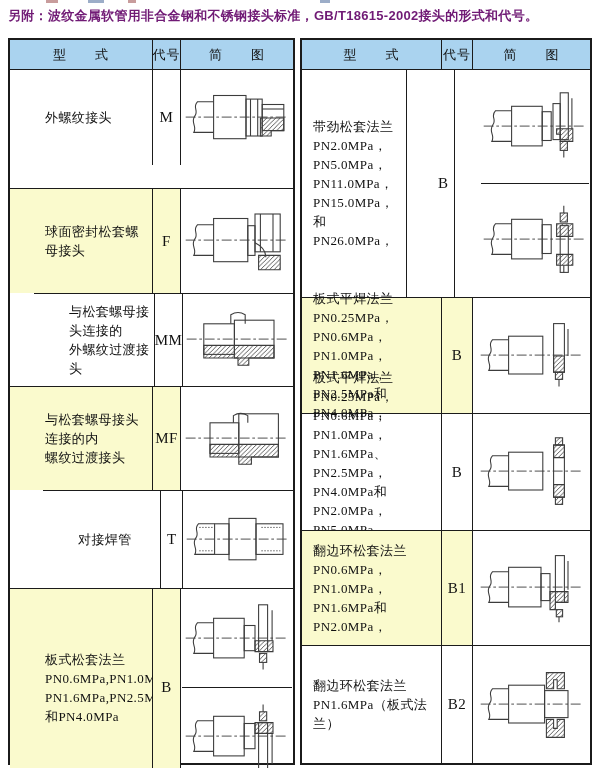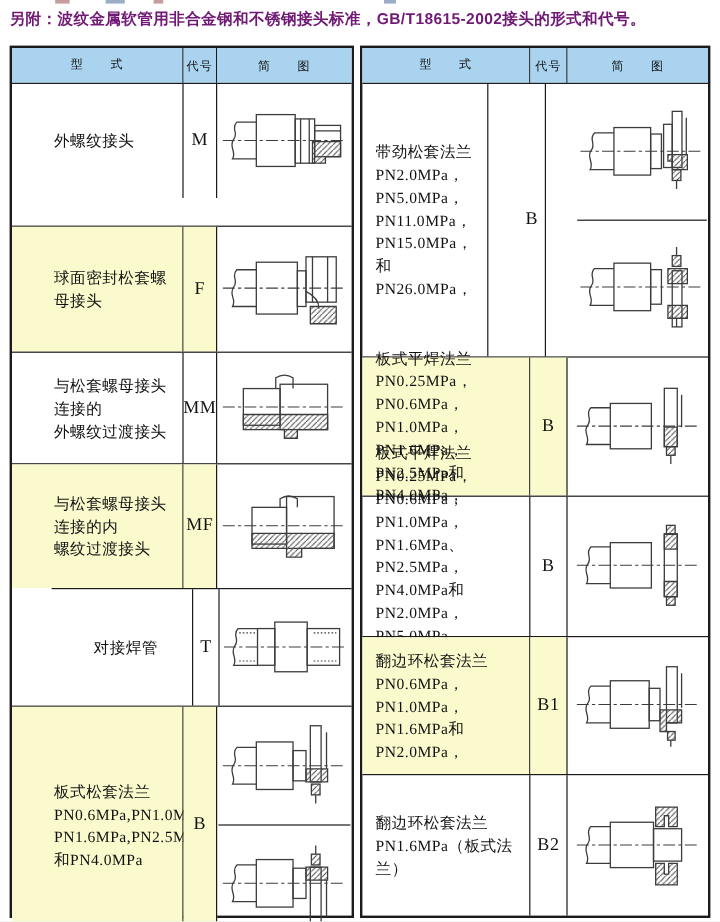--- a/index.html
+++ b/index.html
@@ -33,23 +33,23 @@
   .c-code{border-right:1px solid var(--border);justify-content:center;
     font-size:15px;letter-spacing:.5px;}
   .c-diag{flex:1;justify-content:center;flex-direction:column;padding:1px;}
   .tbl-left  .c-type{width:143px;padding-left:35px;}
   .tbl-left  .c-code{width:28px;}
   .tbl-right .c-type{width:140px;}
   .tbl-right .c-code{width:31px;}
   .head{height:29px;}
   .head .c-type,.head .c-code,.head .c-diag{
     background:var(--header-bg);justify-content:center;text-align:center;
-    padding:0;font-size:10px;letter-spacing:1px;white-space:nowrap;}
+    padding:0;font-size:13px;letter-spacing:1px;white-space:nowrap;}
   .hl{background:var(--highlight-bg);}
-  .h96{height:96px;} .h105{height:105px;margin-top:23px;} .h93{height:93px;} .h104{height:104px;}
+  .h96{height:96px;} .h105{height:105px;margin-top:23px;} .h93{height:93px;margin-left:24px;} .h104{height:104px;}
   .h98{height:98px;margin-left:33px;} .h198{height:198px;}
   .h228{height:228px;gap:25px;} .h116{height:116px;} .h117{height:117px;}
   .h115{height:115px;} .h118{height:118px;}
   .c-diag .sub{flex:1;width:100%;display:flex;align-items:center;justify-content:center;}
   .c-diag .sub + .sub{border-top:1px solid var(--border);}
   svg.diag{display:block;width:108px;height:84px;}
   .diag path,.diag rect,.diag line,.diag use{
     stroke:#3c3c3c;stroke-width:1.2;fill:none;}
   .diag .hfill{fill:url(#hx);}
   .diag .dot{stroke-dasharray:1.5 1.8;stroke-width:1;}

